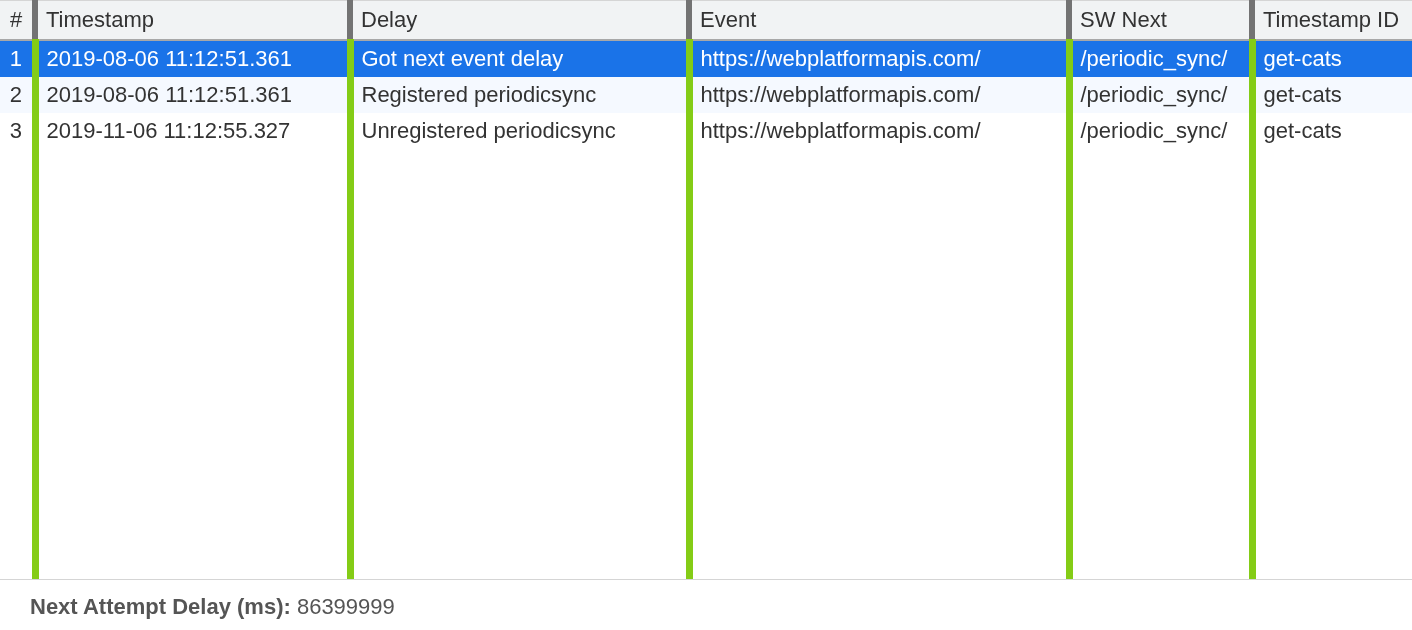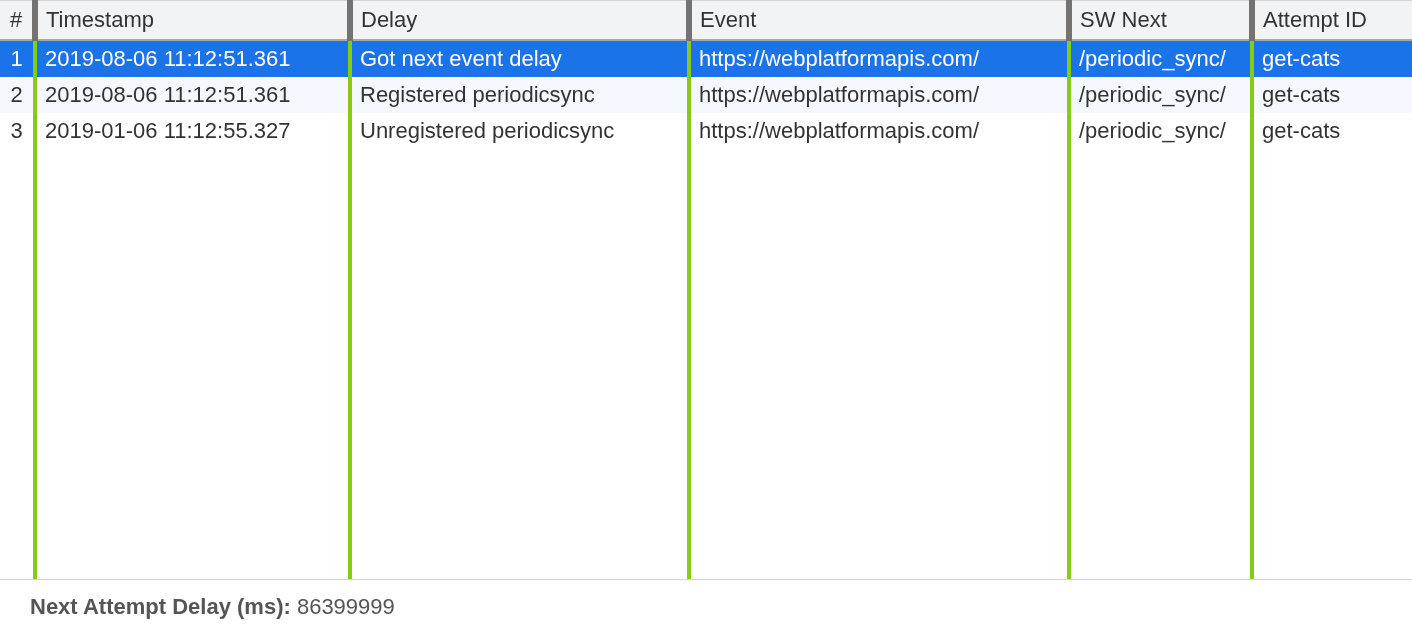--- a/index.html
+++ b/index.html
@@ -56,21 +56,21 @@
       height: 36px;
     }
     tbody td {
       padding: 5px 8px;
       white-space: nowrap;
       overflow: hidden;
       text-overflow: ellipsis;
       vertical-align: middle;
     }
     tbody td:not(:first-child) {
-      border-left: 4px solid #84cc16;
+      border-left: 7px solid #84cc16;
     }
     tbody td:first-child {
       text-align: center;
     }
     tbody tr.selected {
       background: #1a73e8;
       color: #fff;
     }
     tbody tr.alt {
       background: #f5f9ff;
@@ -103,21 +103,21 @@
         <col class="col-scope">
         <col class="col-iid">
     </colgroup>
     <thead>
       <tr>
         <th>#</th>
         <th>Timestamp</th>
         <th>Delay</th>
         <th>Event</th>
         <th>SW Next</th>
-        <th>Attempt ID</th>
+        <th>Timestamp ID</th>
       </tr>
     </thead>
     <tbody id="tbody">
         <tr class="selected">
           <td>1</td>
           <td>2019-08-06 11:12:51.361</td>
           <td>Got next event delay</td>
           <td>https://webplatformapis.com/</td>
           <td>/periodic_sync/</td>
           <td>get-cats</td>
@@ -125,21 +125,21 @@
         <tr class="alt">
           <td>2</td>
           <td>2019-08-06 11:12:51.361</td>
           <td>Registered periodicsync</td>
           <td>https://webplatformapis.com/</td>
           <td>/periodic_sync/</td>
           <td>get-cats</td>
         </tr>
         <tr>
           <td>3</td>
-          <td>2019-01-06 11:12:55.327</td>
+          <td>2019-11-06 11:12:55.327</td>
           <td>Unregistered periodicsync</td>
           <td>https://webplatformapis.com/</td>
           <td>/periodic_sync/</td>
           <td>get-cats</td>
         </tr>
         <tr class="filler">
           <td></td>
           <td></td>
           <td></td>
           <td></td>

